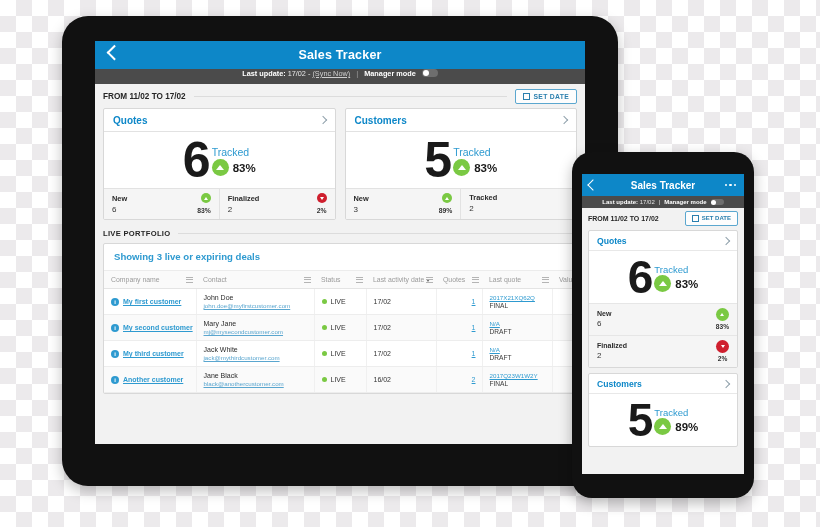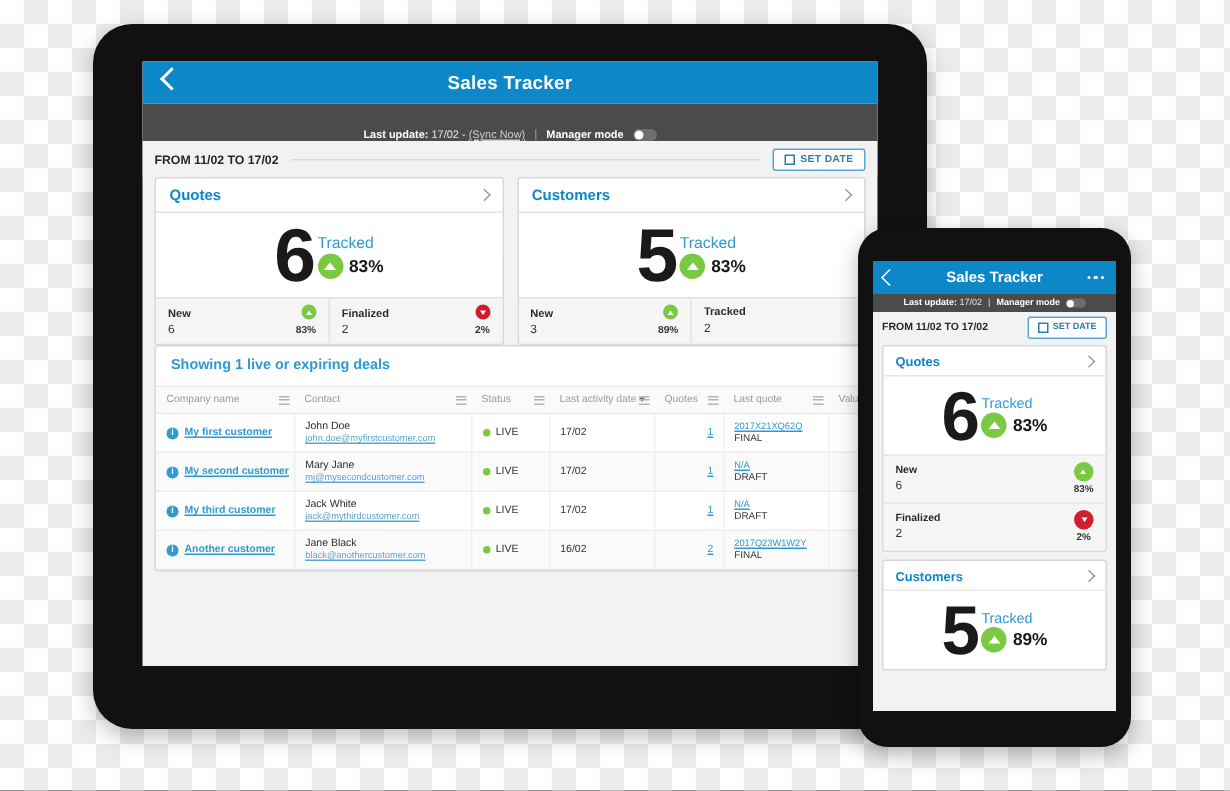--- a/index.html
+++ b/index.html
@@ -28,21 +28,21 @@
   }
 
   
   .app-bar{height:28px;background:#0d87c8;position:relative;display:flex;align-items:center;}
   .back-chevron{position:absolute;left:10px;top:50%;transform:translateY(-50%);
     width:9px;height:9px;border-left:2px solid #fff;border-bottom:2px solid #fff;
     transform-origin:center;rotate:45deg;margin-top:-4px;}
   .app-title{flex:1;text-align:center;color:#ffffff;font-size:12.5px;font-weight:bold;letter-spacing:.2px;}
 
   
-  .status-strip{height:25px;background:#4b4b4b;display:flex;align-items:flex-end;justify-content:center;gap:6px;}
+  .status-strip{height:15px;background:#4b4b4b;display:flex;align-items:flex-start;justify-content:center;gap:6px;}
   .status-strip .txt{font-size:7.3px;color:#e6e6e6;white-space:nowrap;}
   .status-strip .lbl{font-weight:bold;color:#ffffff;}
   .status-strip .sync{color:#cfcfcf;text-decoration:underline;}
   .status-strip .sep{color:#9a9a9a;font-size:8px;}
   .toggle{width:16px;height:8px;border-radius:5px;background:#6e6e6e;position:relative;display:inline-block;}
   .toggle::after{content:"";position:absolute;left:1px;top:1px;width:6px;height:6px;border-radius:50%;background:#fff;}
 
   
   .date-row{height:24px;background:#f2f2f2;display:flex;align-items:center;padding:0 8px;gap:8px;}
   .date-label{font-size:8.2px;font-weight:bold;color:#262626;white-space:nowrap;}
@@ -264,23 +264,27 @@
               </div>
               <div class="foot-bot">
                 <span class="foot-val">2</span>
                 <span class="foot-pct"></span>
               </div>
             </div>
           </div>
         </div>
       </div>
 
+      <div class="section-row">
+        <span class="section-title">LIVE PORTFOLIO</span>
+        <span class="date-rule"></span>
+      </div>
 
       <div class="panel">
-        <div class="panel-head">Showing 1 live or expiring deals</div>
+        <div class="panel-head">Showing 3 live or expiring deals</div>
 
         <table>
           <colgroup>
             <col style="width:92px">
               <col style="width:118px">
               <col style="width:52px">
             <col style="width:70px">
               <col style="width:46px">
               <col style="width:70px">
               <col style="width:42px">

